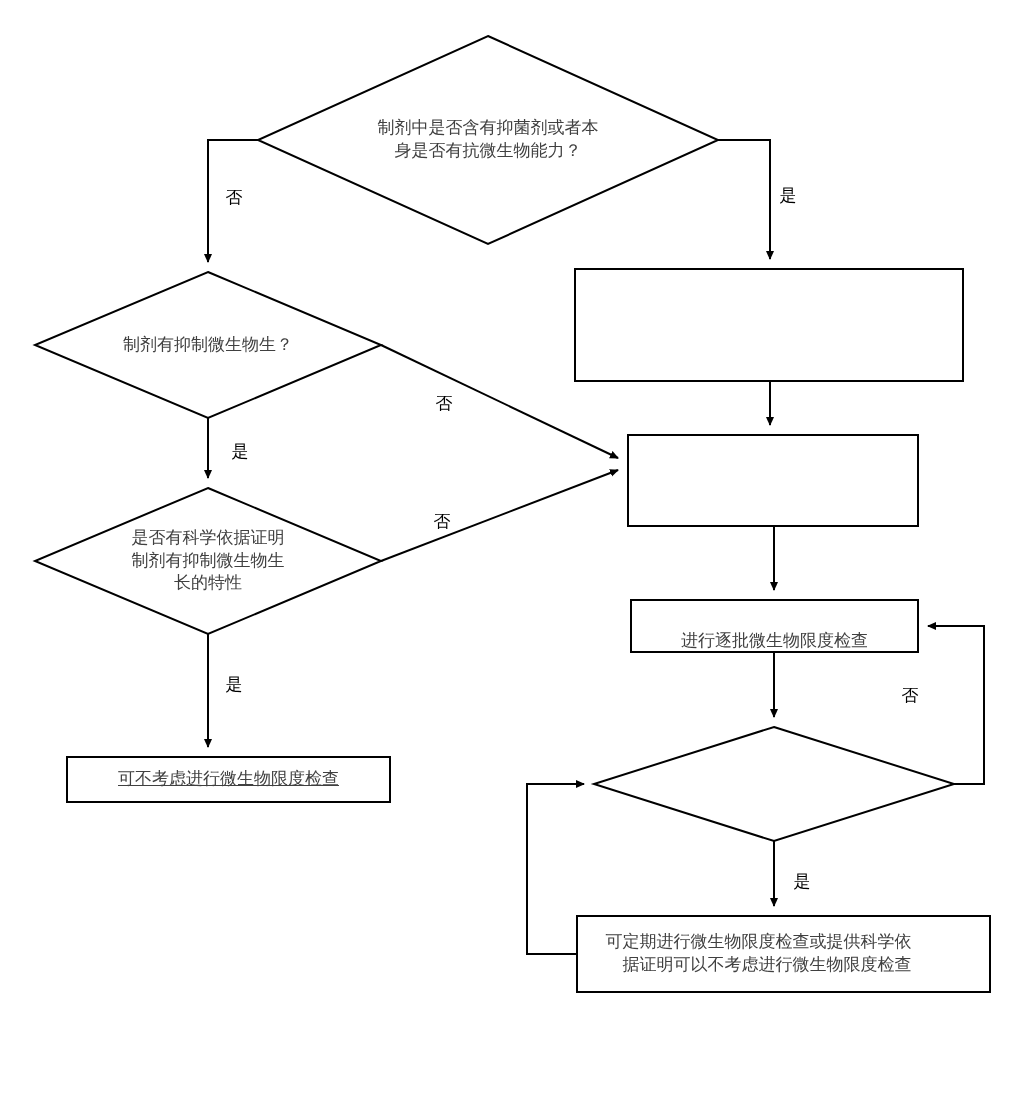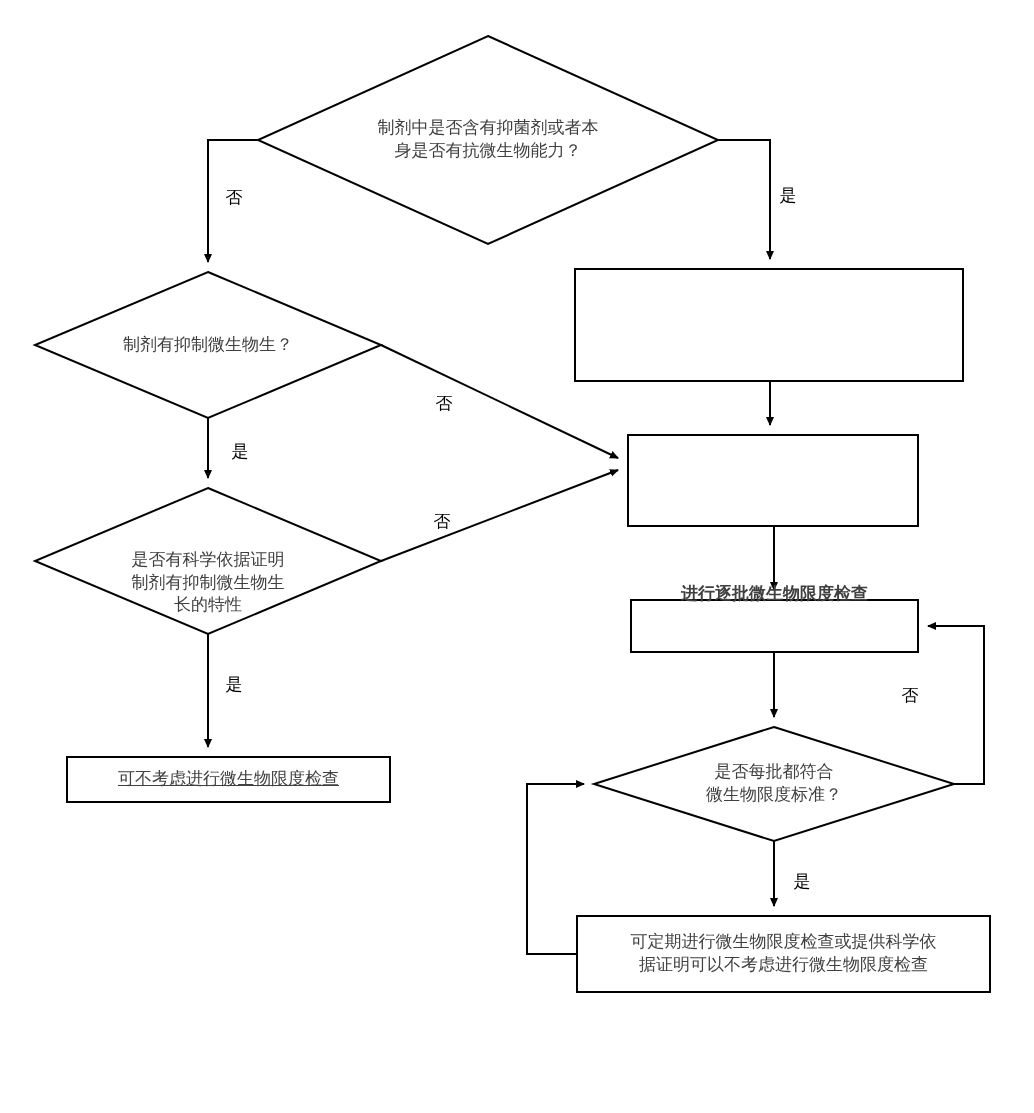--- a/index.html
+++ b/index.html
@@ -107,32 +107,30 @@
     <path class="conn" d="M954,784 L984,784 L984,626 L928,626" marker-end="url(#arrow)"></path>
 
     <path class="conn" d="M577,954 L527,954 L527,784 L584,784" marker-end="url(#arrow)"></path>
   </svg>
 
   <div class="node-text" style="left:308px; top:100px; width:360px; height:80px;">制剂中是否含有抑菌剂或者本
 身是否有抗微生物能力？</div>
 
   <div class="node-text" style="left:68px; top:325px; width:280px; height:40px;">制剂有抑制微生物生？</div>
 
-  <div class="node-text" style="left:88px; top:523px; width:240px; height:76px;margin-top:22px;">是否有科学依据证明
+  <div class="node-text" style="left:88px; top:523px; width:240px; height:76px;">是否有科学依据证明
 制剂有抑制微生物生
 长的特性</div>
 
 
 
-  <div class="node-text" style="left:636px; top:572px; width:277px; height:44px;font-weight:bold;">进行逐批微生物限度检查</div>
+  <div class="node-text" style="left:636px; top:619px; width:277px; height:44px;">进行逐批微生物限度检查</div>
 
-  <div class="node-text" style="left:654px; top:754px; width:240px; height:60px;">是否每批都符合
-微生物限度标准？</div>
 
-  <div class="node-text" style="left:582px; top:921px; width:403px; height:66px;">可定期进行微生物限度检查或提供科学依
+  <div class="node-text" style="left:557px; top:921px; width:403px; height:66px;text-align:right;">可定期进行微生物限度检查或提供科学依
 据证明可以不考虑进行微生物限度检查</div>
 
   <div class="node-text" style="left:72px; top:761px; width:313px; height:37px;text-decoration:underline;">可不考虑进行微生物限度检查</div>
 
   <div class="edge-label" style="left:222px; top:186px; width:24px;">否</div>
   <div class="edge-label" style="left:776px; top:184px; width:24px;">是</div>
   <div class="edge-label" style="left:432px; top:392px; width:24px;">否</div>
   <div class="edge-label" style="left:228px; top:440px; width:24px;">是</div>
   <div class="edge-label" style="left:430px; top:510px; width:24px;">否</div>
   <div class="edge-label" style="left:222px; top:673px; width:24px;">是</div>

